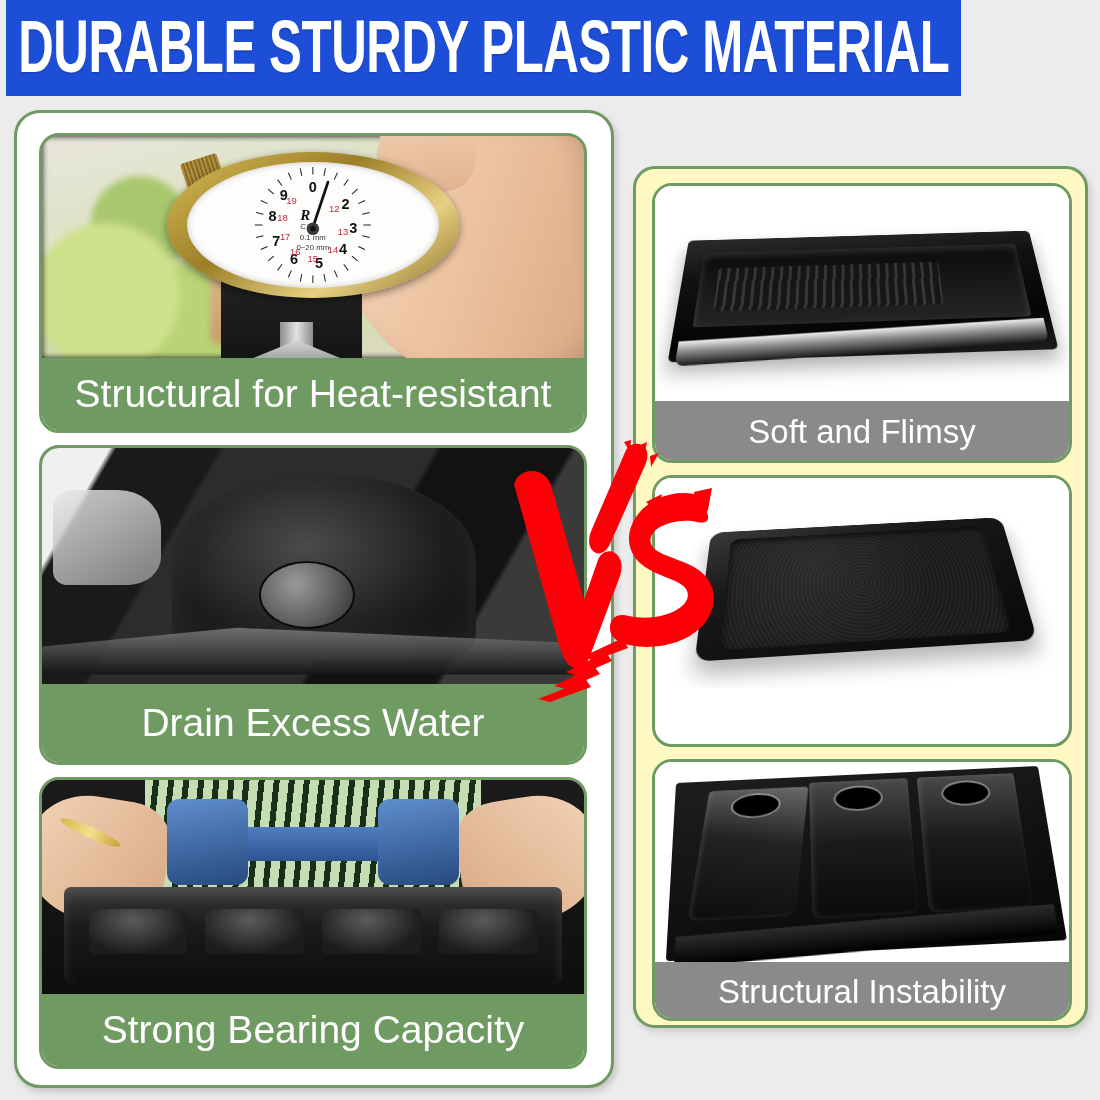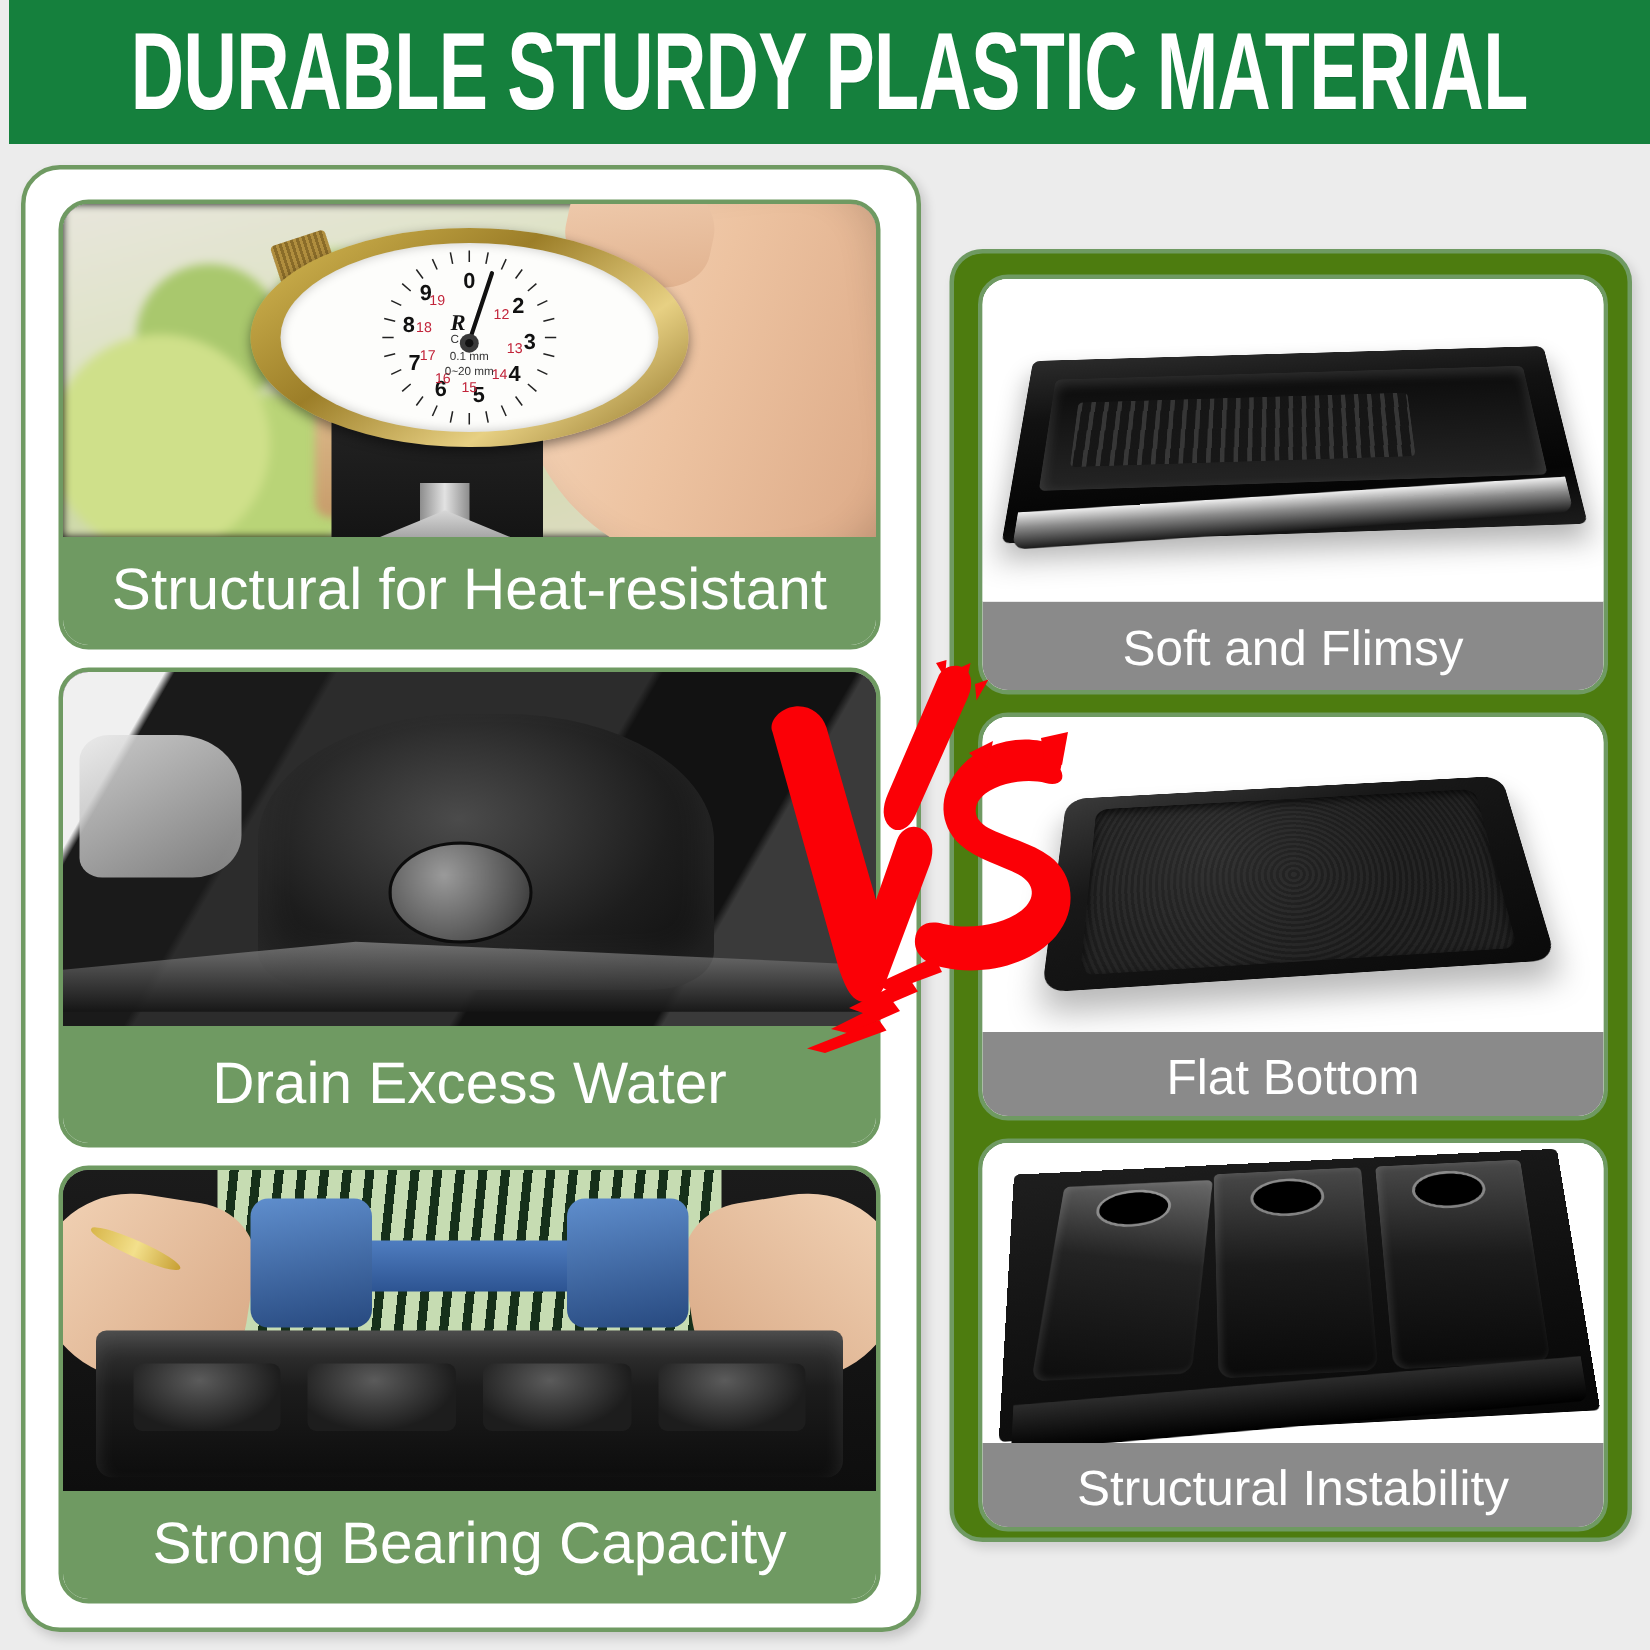--- a/index.html
+++ b/index.html
@@ -6,22 +6,22 @@
   body{
     width:1100px;height:1100px;
     background:#ececec;
     font-family:"Liberation Sans", sans-serif;
     overflow:hidden;position:relative;
   }
   #stage{position:absolute;inset:0;width:1100px;height:1100px;}
 
   
   .header{
-    position:absolute;left:6px;top:0;width:1094px;height:96px;
-    background:#15803d;
+    position:absolute;left:6px;top:0;width:955px;height:96px;
+    background:#1d4ed8;
     display:flex;align-items:center;justify-content:center;
   }
   .header-title{
     color:#ffffff;
     font-size:60px;
     font-weight:bold;
     letter-spacing:-0.5px;
     line-height:1;
     white-space:nowrap;
     transform:scaleX(0.82) scaleY(1.22);
@@ -34,21 +34,21 @@
     position:absolute;left:14px;top:110px;width:600px;height:978px;
     background:#ffffff;
     border:3px solid #6f9a62;
     border-radius:26px;
     box-shadow:3px 4px 7px rgba(0,0,0,.16);
     box-sizing:border-box;
   }
   
   .right-panel{
     position:absolute;left:633px;top:166px;width:455px;height:862px;
-    background:#4d7c0f;
+    background:#fef9c3;
     border:3px solid #6f9a62;
     border-radius:22px;
     box-shadow:3px 4px 7px rgba(0,0,0,.13);
     box-sizing:border-box;
   }
 
   
   .card{
     position:absolute;
     border:3px solid #6f9a62;
@@ -465,23 +465,20 @@
 
     <div class="card" id="card-flat">
       <div class="card-photo">
         <div class="ph">
           <div class="white-bg"></div>
           <div class="flat">
             <div class="flat-in"></div>
           </div>
         </div>
       </div>
-      <div class="cap cap-gray">
-        <span>Flat Bottom</span>
-      </div>
     </div>
 
     <div class="card" id="card-unstable">
       <div class="card-photo">
         <div class="ph">
           <div class="white-bg"></div>
           <div class="unstable-tray">
             <div class="ucells">
               <i class="crushed"></i>
               <i></i>

